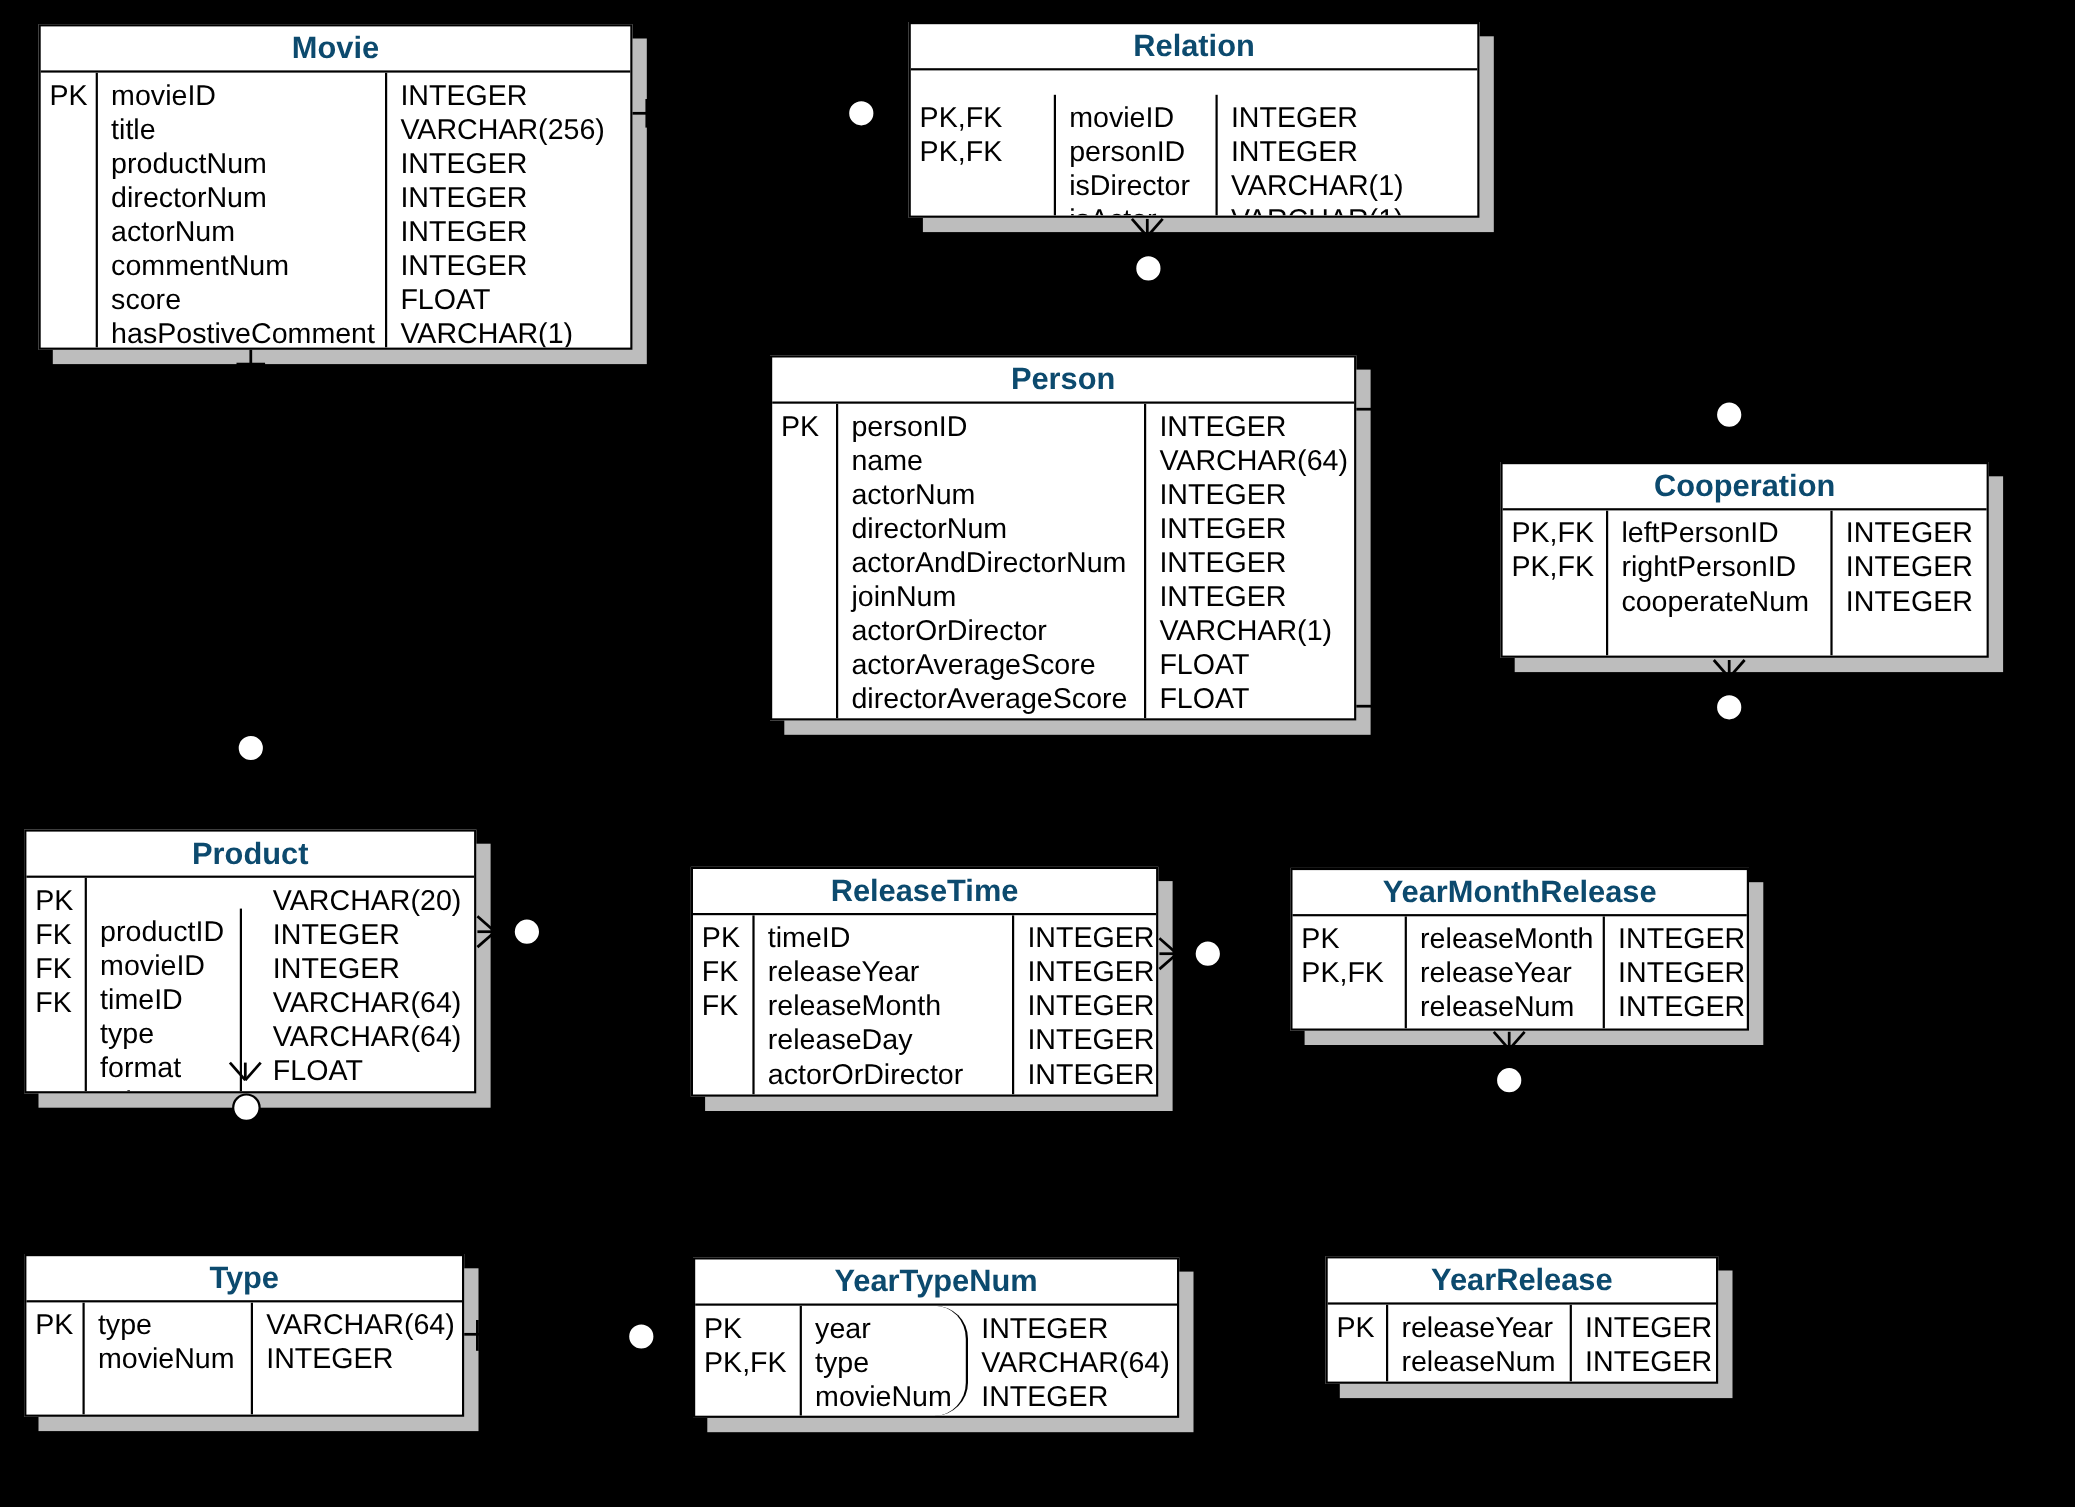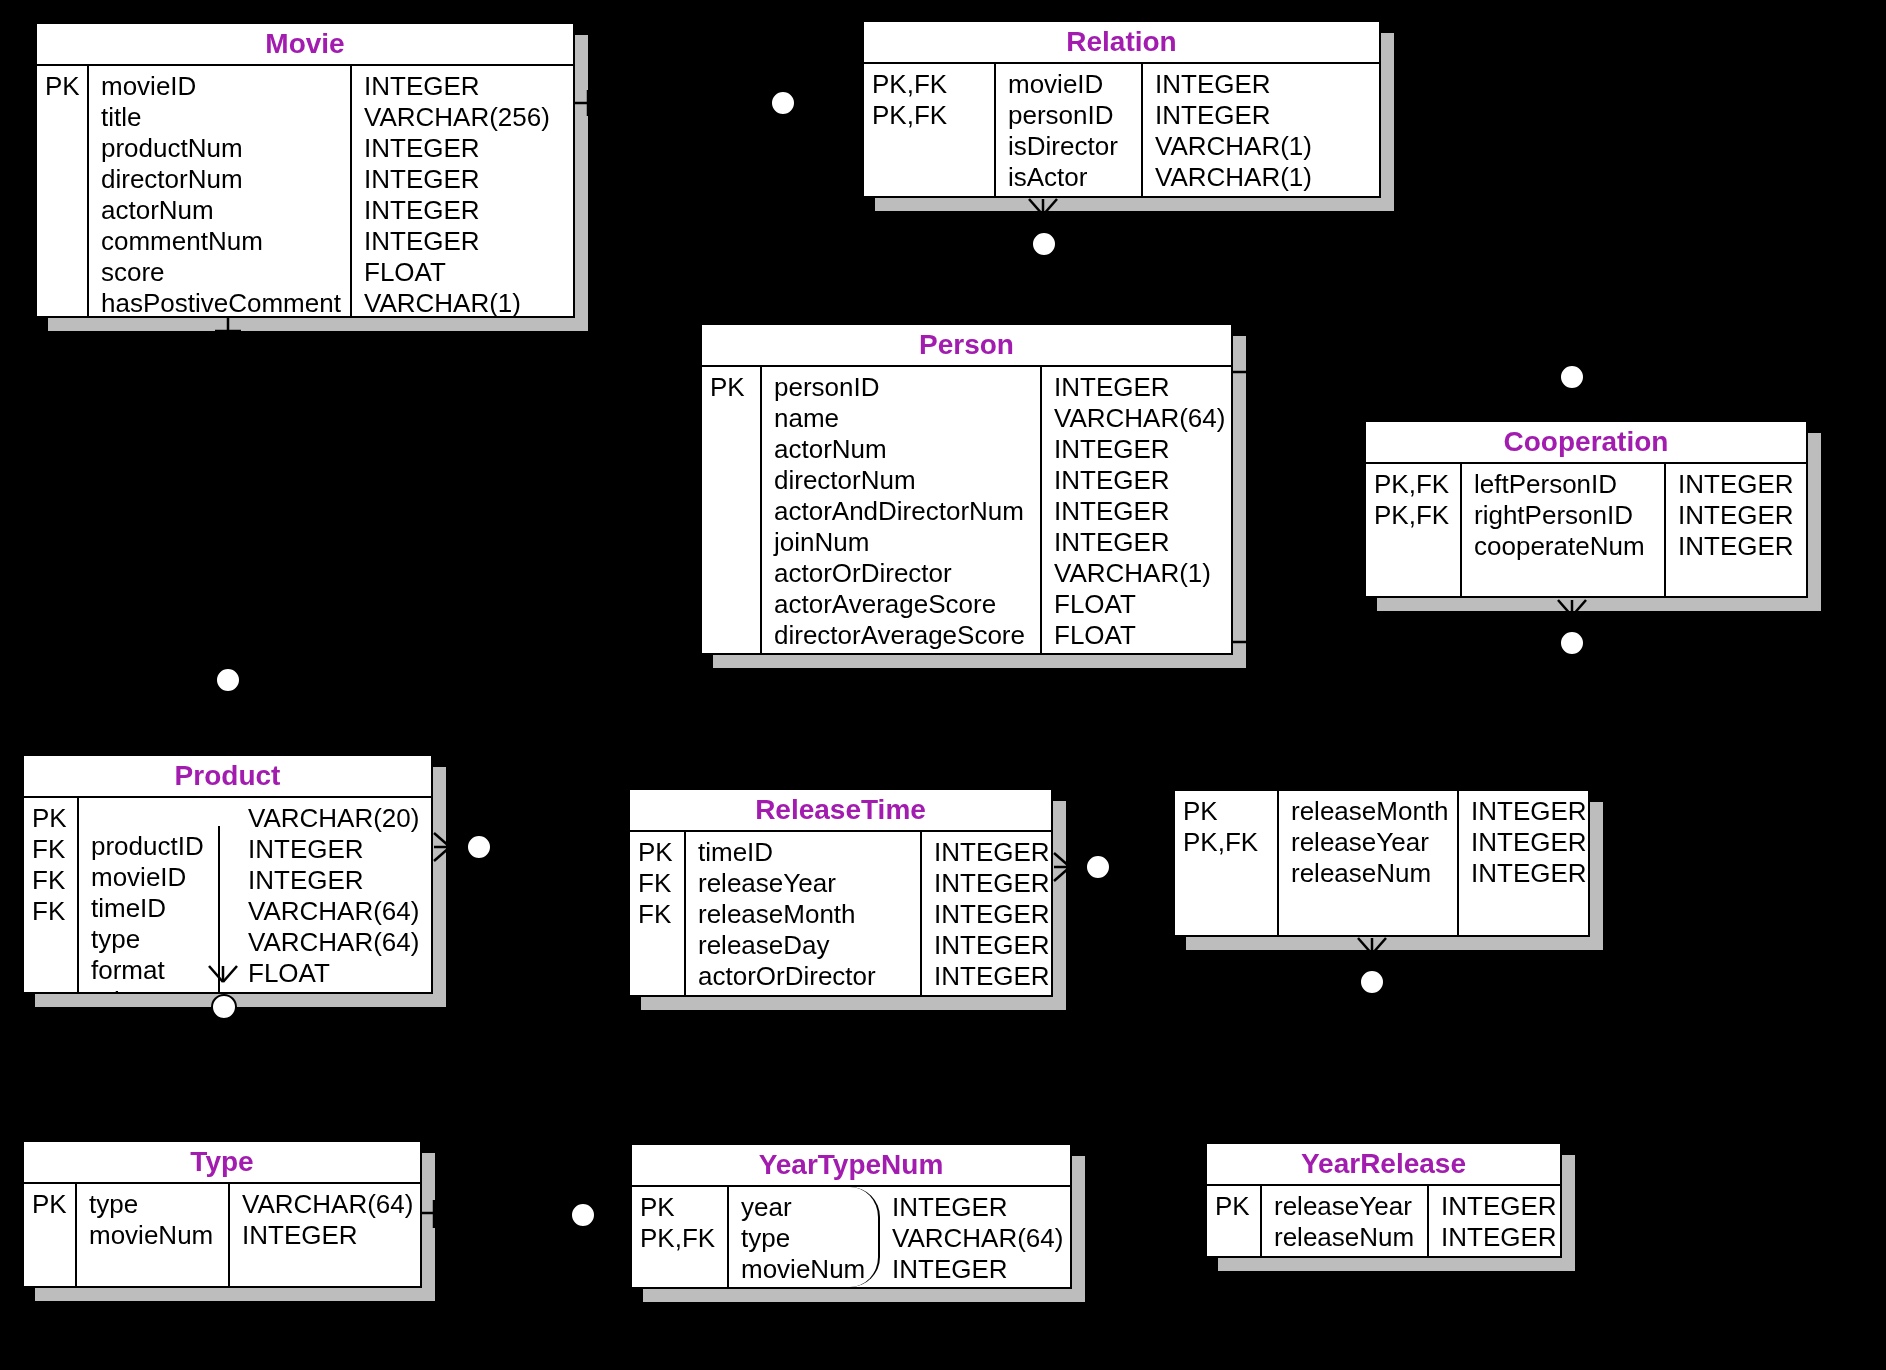--- a/index.html
+++ b/index.html
@@ -21,21 +21,21 @@
     z-index:1;
   }
   .tbl-header{
     flex:0 0 auto;
     height:40px;
     line-height:40px;
     border-bottom:2px solid #000000;
     text-align:center;
     font-weight:bold;
     font-size:28px;
-    color:#a21caf;
+    color:#0c4a6e;
     overflow:hidden;
   }
   .tbl-body{
     display:flex;
     flex:1 1 auto;
     overflow:hidden;
   }
   .col{
     box-sizing:border-box;
     padding:5px 10px 0 12px;
@@ -86,21 +86,21 @@
           <div class="row-line">VARCHAR(256)</div>
           <div class="row-line">INTEGER</div>
           <div class="row-line">INTEGER</div>
           <div class="row-line">INTEGER</div>
           <div class="row-line">INTEGER</div>
           <div class="row-line">FLOAT</div>
           <div class="row-line">VARCHAR(1)</div>
         </div>
       </div>
     </div>
-    <div class="tbl" style="left: 862px; top: 20px; width: 519px; height: 178px; background: rgb(255, 255, 255); border-color: rgb(0, 0, 0); box-shadow: rgb(189, 189, 189) 13px 13px 0px 0px;">
+    <div class="tbl" style="left: 826px; top: 20px; width: 519px; height: 178px; background: rgb(255, 255, 255); border-color: rgb(0, 0, 0); box-shadow: rgb(189, 189, 189) 13px 13px 0px 0px; gap: 22px;">
       <div class="tbl-header">Relation</div>
       <div class="tbl-body">
         <div class="col key" style="flex: 0 0 132px;">
           <div class="row-line">PK,FK</div>
           <div class="row-line">PK,FK</div>
           <div class="row-line"></div>
           <div class="row-line"></div>
         </div>
         <div class="col name" style="flex: 0 0 147px;">
           <div class="row-line">movieID</div>
@@ -223,20 +223,21 @@
         <div class="col type" style="flex: 1 1 auto;">
           <div class="row-line">INTEGER</div>
           <div class="row-line">INTEGER</div>
           <div class="row-line">INTEGER</div>
           <div class="row-line">INTEGER</div>
           <div class="row-line">INTEGER</div>
         </div>
       </div>
     </div>
     <div class="tbl" style="left: 1173px; top: 789px; width: 417px; height: 148px; background: rgb(255, 255, 255); border-color: rgb(0, 0, 0); box-shadow: rgb(189, 189, 189) 13px 13px 0px 0px;">
+      <div class="tbl-header">YearMonthRelease</div>
       <div class="tbl-body">
         <div class="col key" style="flex: 0 0 104px;">
           <div class="row-line">PK</div>
           <div class="row-line">PK,FK</div>
           <div class="row-line"></div>
         </div>
         <div class="col name" style="flex: 0 0 180px;">
           <div class="row-line">releaseMonth</div>
           <div class="row-line">releaseYear</div>
           <div class="row-line">releaseNum</div>

